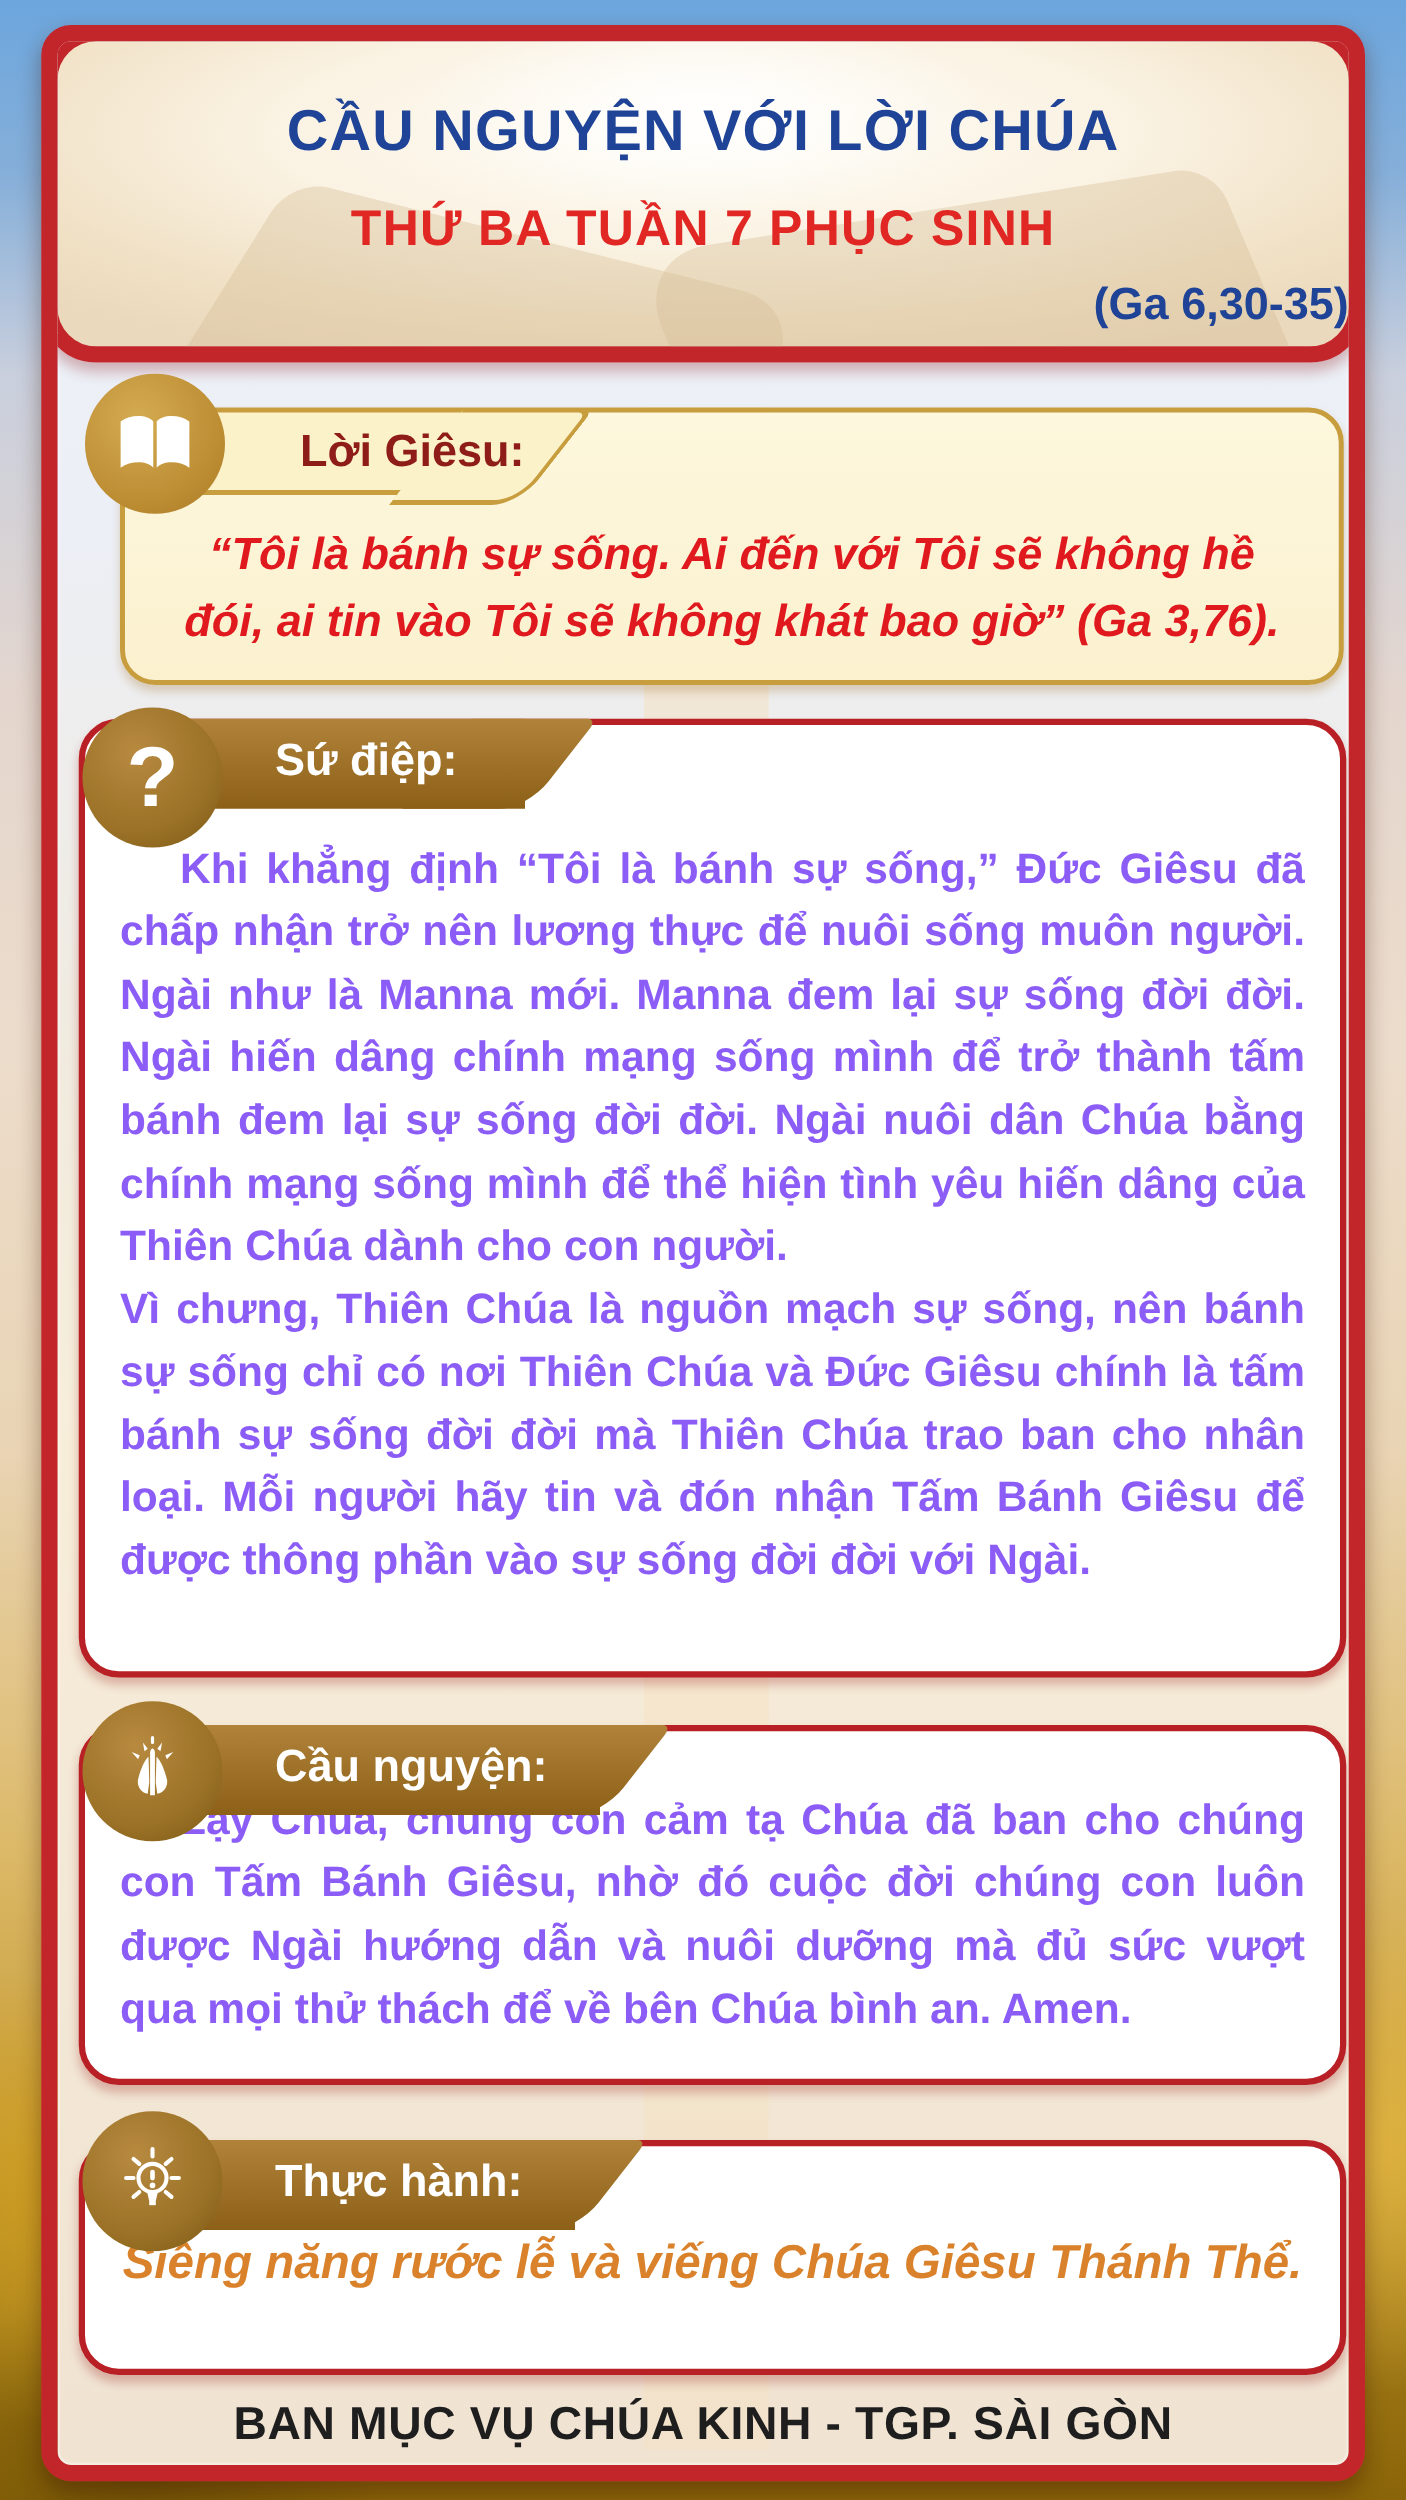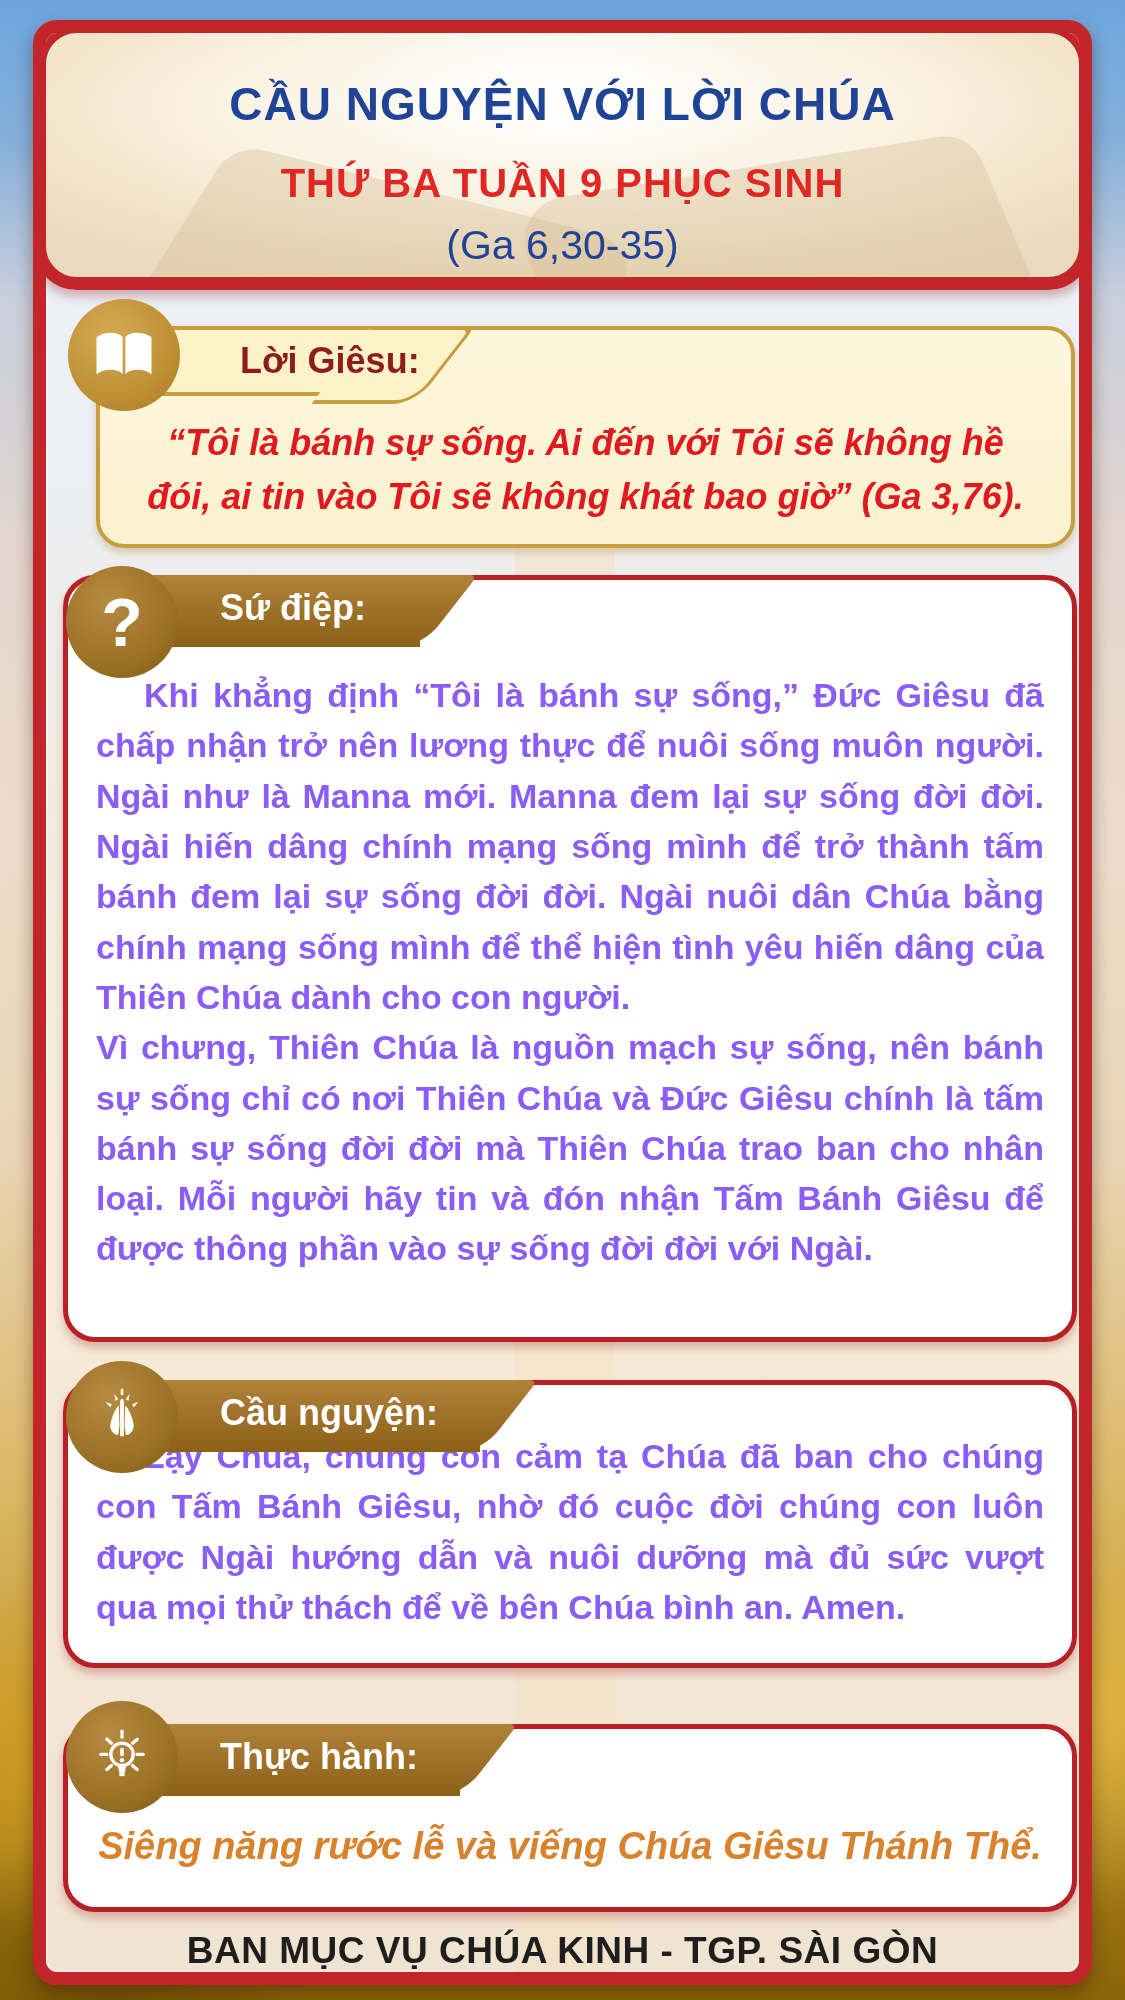--- a/index.html
+++ b/index.html
@@ -32,21 +32,21 @@
     background:radial-gradient(ellipse 70% 80% at 50% 30%, #fffdf7 0%, #faf2e2 48%, #f0e0c4 82%, #ead9bd 100%);
     overflow:hidden; text-align:center;
     box-shadow:0 7px 10px rgba(140,25,25,.3);
   }
   .book-shape { position:absolute; background:rgba(214,188,150,.38); }
   .book-left  { left:120px; top:150px; width:430px; height:220px; transform:rotate(14deg) skewX(-18deg); border-radius:30px 60px 10px 10px; }
   .book-right { right:60px; top:130px; width:470px; height:230px; transform:rotate(-9deg) skewX(14deg); border-radius:60px 30px 10px 10px; }
   .book-glow  { position:absolute; left:28%; top:-30px; width:44%; height:170px; background:radial-gradient(ellipse at center, rgba(255,255,255,.9), rgba(255,255,255,0) 70%); }
   .h-title { position:relative; margin-top:44px; font-size:46px; font-weight:bold; color:#1f4396; letter-spacing:1px; }
   .h-sub   { position:relative; margin-top:30px; font-size:40px; font-weight:bold; color:#e12723; letter-spacing:1px; }
-  .h-ref   { position:relative; margin-top:16px; font-size:41px; font-weight:normal; color:#1f4396; }
+  .h-ref   { position:relative; margin-top:16px; font-size:36px; font-weight:bold; color:#1f4396;text-align:right; }
   
   .content { position:relative; }
   .cross-strip { position:absolute; left:469px; top:0; width:100px; height:100%; background:rgba(244,225,197,.55); }
   .sec { position:relative; }
   .sec-circle {
     position:absolute; width:112px; height:112px; border-radius:50%;
     display:flex; align-items:center; justify-content:center; z-index:4;
   }
   .gold-circle  { background:radial-gradient(circle at 38% 32%, #d4ab52, #bd8d33 65%, #a87a24 100%); }
   .brown-circle { background:radial-gradient(circle at 38% 32%, #b78a40, #9a7126 62%, #7c5813 100%); }
@@ -76,21 +76,21 @@
     background:linear-gradient(180deg,#fdf7dd,#fbf1cf);
     padding:86px 34px 20px; box-shadow:0 5px 7px rgba(150,100,20,.25);
   }
   .red-box {
     position:relative; margin-right:2px; margin-left:17px;
     border:5px solid #b92025; border-radius:32px; background:#ffffff;
     padding:90px 28px 22px; box-shadow:0 6px 8px rgba(150,30,30,.28);
   }
   .box-message  { margin-top:27px; min-height:767px; }
   .box-prayer   { margin-top:38px; min-height:288px; padding-top:46px; }
-  .box-practice { margin-top:56px; min-height:188px; padding-top:96px; padding-bottom:30px; }
+  .box-practice { margin-top:44px; min-height:188px; padding-top:72px; padding-bottom:30px; }
   .quote {
     color:#e0191f; font-style:italic; font-weight:bold;
     font-size:36px; line-height:1.5; text-align:center;
   }
   .body-text { font-size:34px; line-height:1.48; color:#8b5cf6; font-weight:bold; text-align:justify; }
   .indent { text-indent:48px; }
   .practice-text { color:#d9822b; font-style:italic; font-weight:bold; font-size:38px; text-align:center; }
   
   .c-loichua { top:-31px; left:-32px; }
   .c-message { top:-14px; left:-2px; }
@@ -105,21 +105,21 @@
 <body>
 
 <div class="page">
   <div class="card">
 
     <div class="card-header">
       <div class="book-glow"></div>
       <div class="book-shape book-left"></div>
       <div class="book-shape book-right"></div>
       <div class="h-title">CẦU NGUYỆN VỚI LỜI CHÚA</div>
-      <div class="h-sub">THỨ BA TUẦN 9 PHỤC SINH</div>
+      <div class="h-sub">THỨ BA TUẦN 7 PHỤC SINH</div>
       <div class="h-ref">(Ga 6,30-35)</div>
     </div>
 
     <div class="content">
       <div class="cross-strip"></div>
 
       <div class="sec gold-box">
         <div class="sec-circle gold-circle c-loichua">
           <svg width="66" height="52" viewBox="0 0 96 72">
             <path d="M8 10 C20 1 40 2 46 10 L46 64 C40 56 20 55 8 64 Z" fill="#ffffff"></path>

